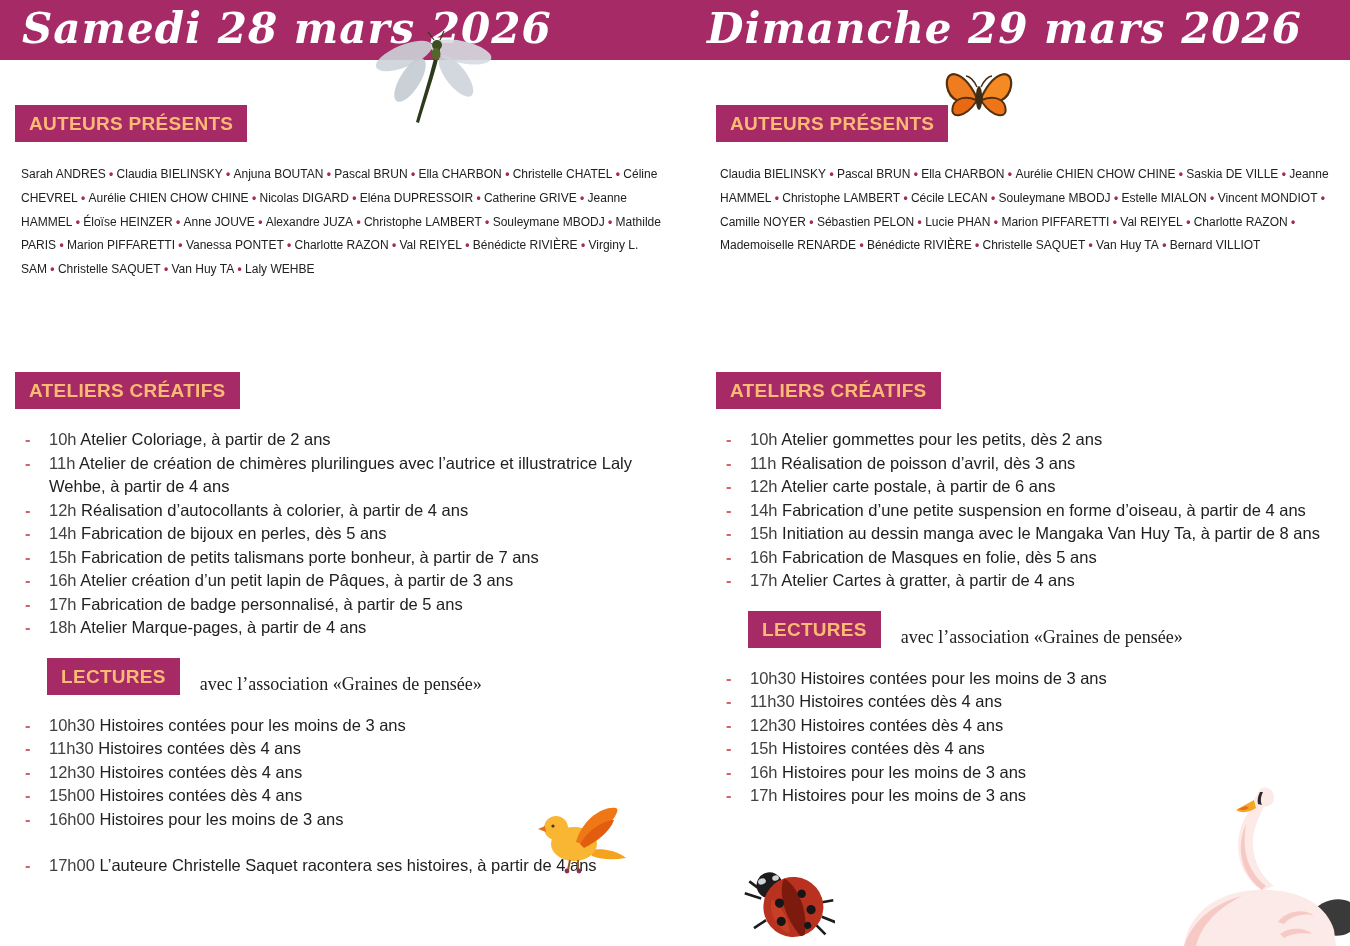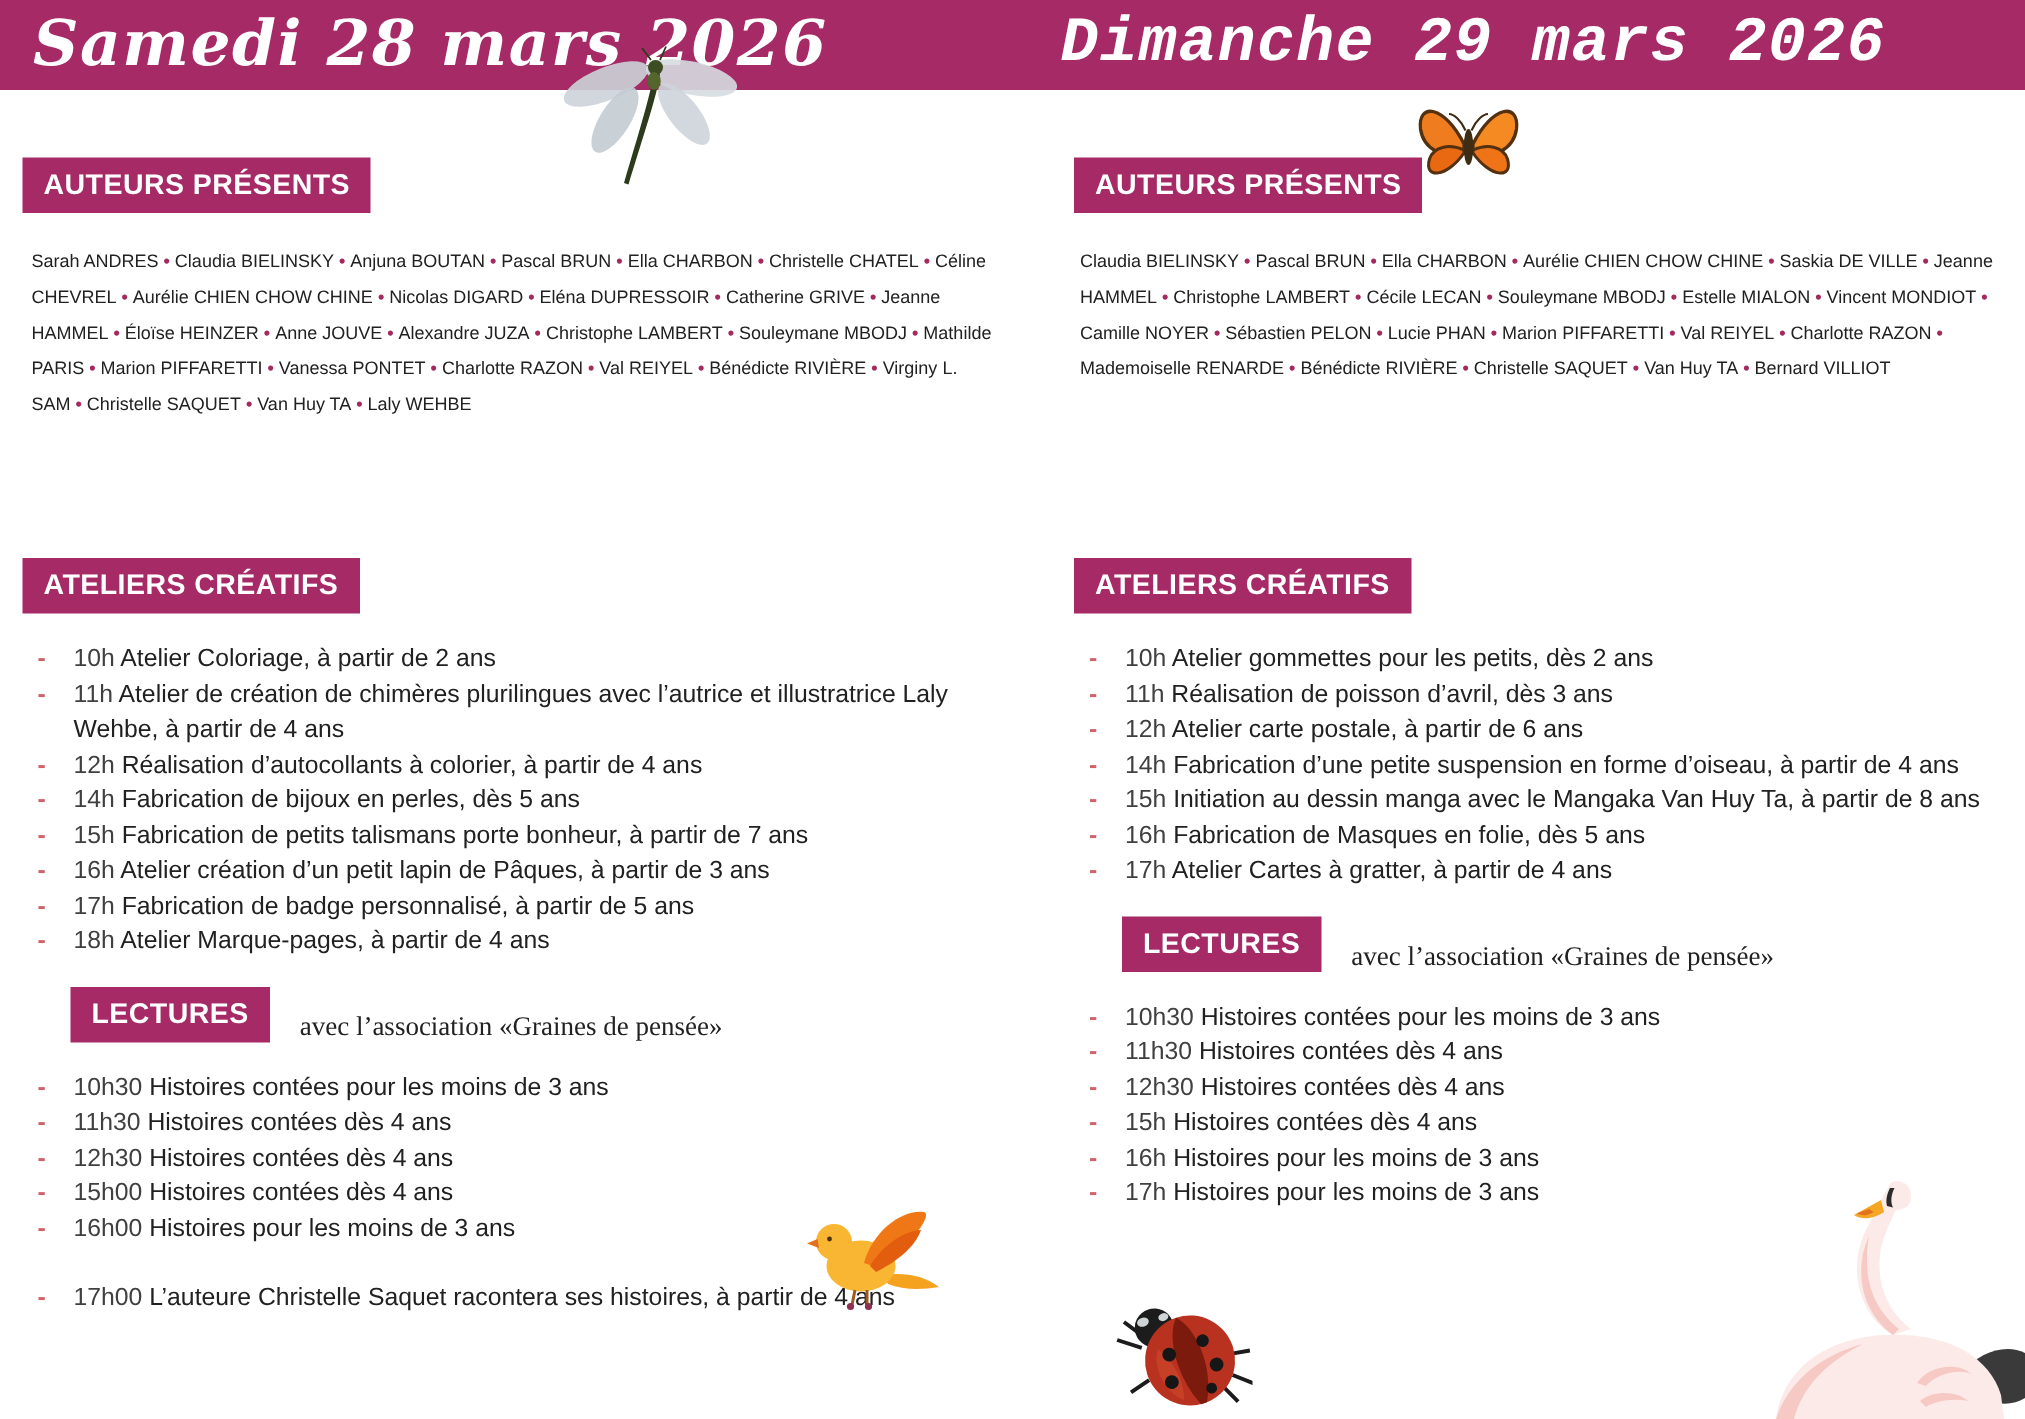--- a/index.html
+++ b/index.html
@@ -10,28 +10,28 @@
   
   .banner{
     width:100%;height:60px;background:#a52a66;display:flex;position:relative;z-index:1;
   }
   .banner-half{width:675px;box-sizing:border-box;}
   .day-title{
     margin:0;color:#ffffff;font-family:"DejaVu Serif",cursive;font-style:italic;font-weight:bold;
     font-size:42px;line-height:58px;white-space:nowrap;letter-spacing:1px;
   }
   .banner-half.left .day-title{padding-left:22px;}
-  .banner-half.right .day-title{padding-left:32px;font-family:Liberation Mono, monospace;}
+  .banner-half.right .day-title{padding-left:32px;}
   
   .columns{display:flex;position:relative;z-index:2;}
   .day{width:675px;box-sizing:border-box;}
   .day[data-day="0"]{padding:0 10px 0 15px;}
   .day[data-day="1"]{padding:0 15px 0 41px;}
   .section-box{
-    display:inline-block;background:#a52a66;color:#ffffff;font-weight:bold;
+    display:inline-block;background:#a52a66;color:#fdba74;font-weight:bold;
     font-size:19px;line-height:23px;padding:7px 14px;letter-spacing:.3px;
   }
   .authors-box{margin-top:45px;}
   .authors{
     margin:21px 0 0 6px;font-size:12px;line-height:23.8px;min-height:191px;
     font-weight:500;color:#212121;
   }
   .day[data-day="1"] .authors{margin-left:4px;}
   .sep{color:#a3295f;font-weight:bold;}
   .ateliers-box{margin-top:18px;text-align:right;}

